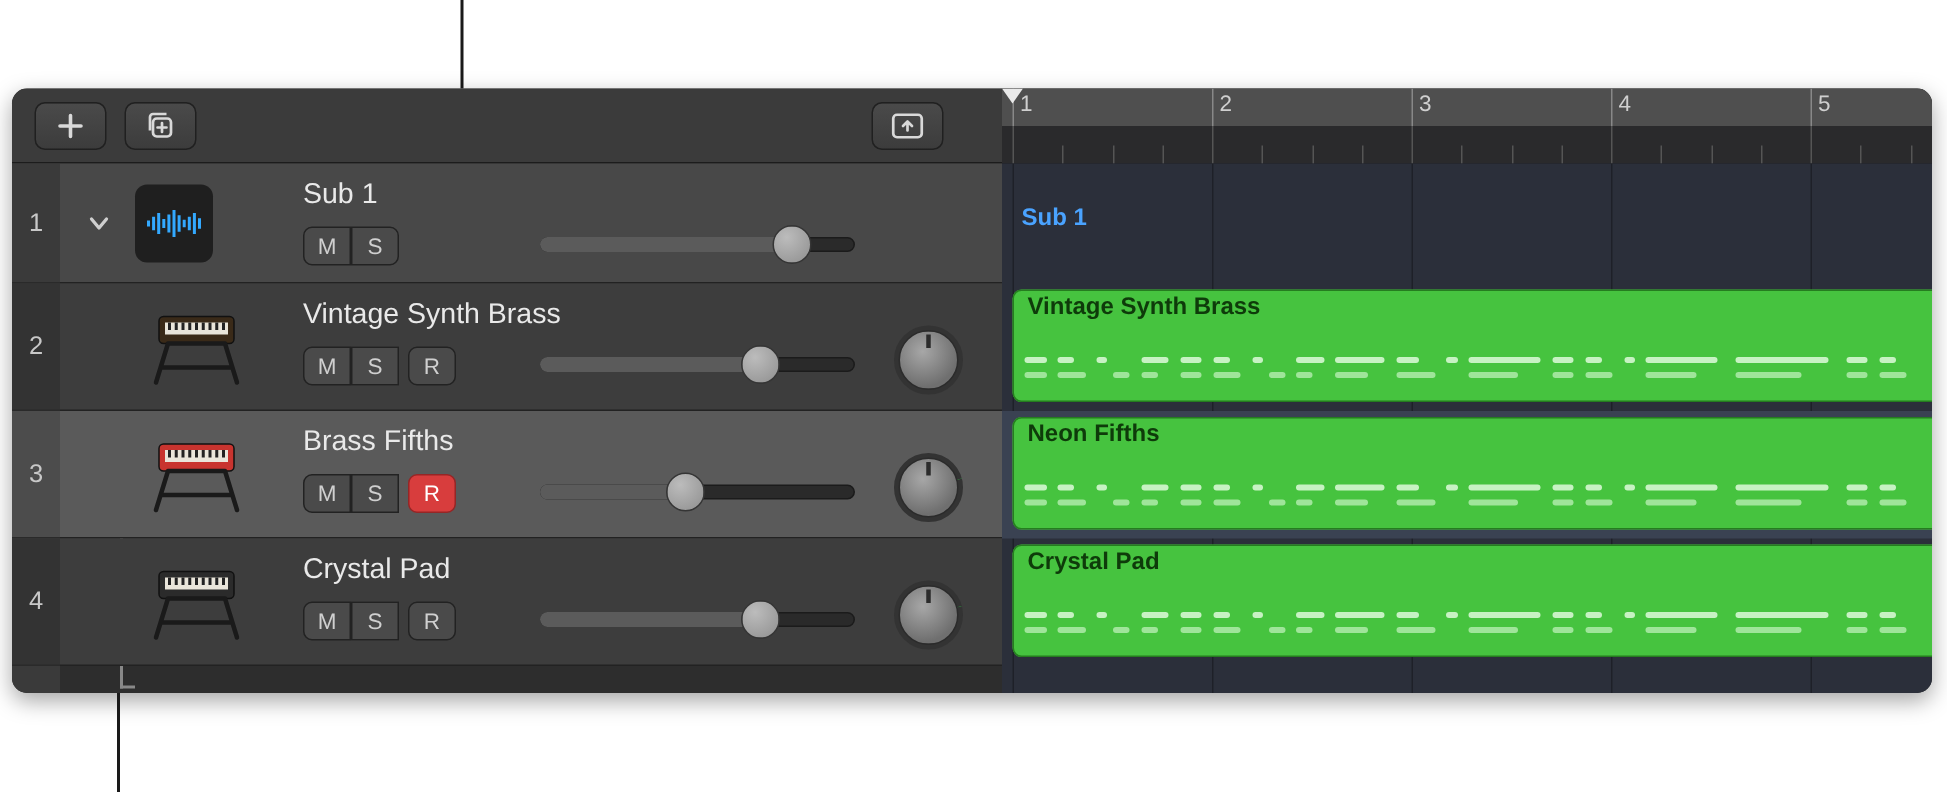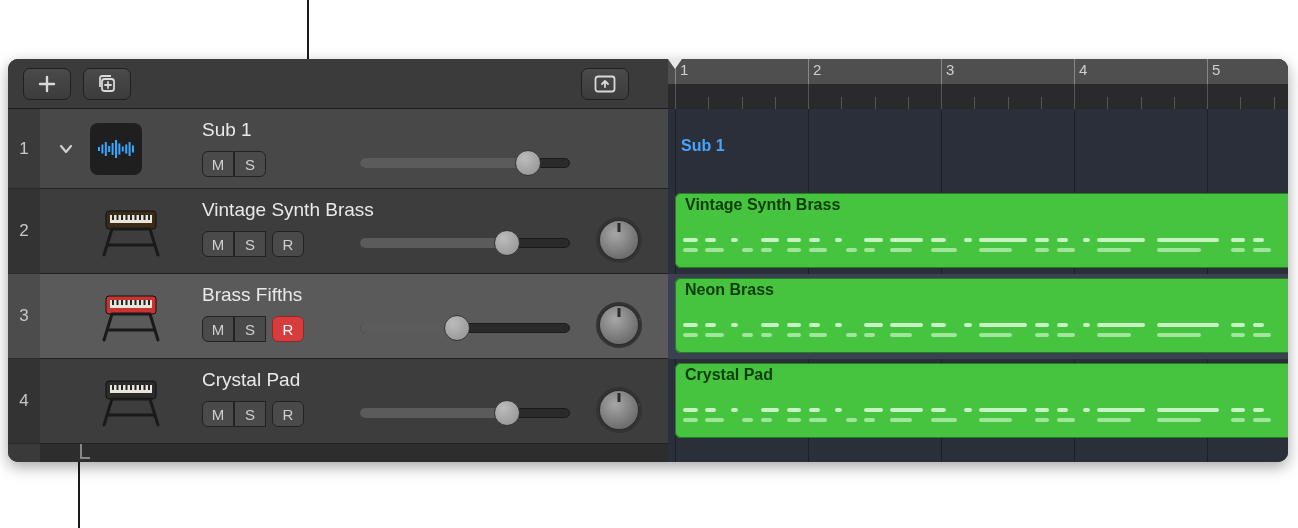--- a/index.html
+++ b/index.html
@@ -308,21 +308,21 @@
               <div class="note d" style="left: 473.6px; width: 44.4px; top: 16px;"></div>
               <div class="note" style="left: 547.6px; width: 14.8px; top: 6px;"></div>
               <div class="note d" style="left: 547.6px; width: 14.8px; top: 16px;"></div>
               <div class="note" style="left: 569.8px; width: 11.1px; top: 6px;"></div>
               <div class="note d" style="left: 569.8px; width: 18.5px; top: 16px;"></div>
             </div>
           </div>
         </div>
         <div class="row" style="top: 165px; height: 85px; background: rgb(58, 66, 82);">
           <div class="region" style="top: 4px; height: 75px; background: rgb(70, 195, 63);">
-            <div class="title">Neon Brass</div>
+            <div class="title">Neon Fifths</div>
             <div class="midi">
               <div class="note" style="left: 0px; width: 14.8px; top: 6px;"></div>
               <div class="note d" style="left: 0px; width: 14.8px; top: 16px;"></div>
               <div class="note" style="left: 22.2px; width: 11.1px; top: 6px;"></div>
               <div class="note d" style="left: 22.2px; width: 18.5px; top: 16px;"></div>
               <div class="note" style="left: 48.1px; width: 7.4px; top: 6px;"></div>
               <div class="note d" style="left: 59.2px; width: 11.1px; top: 16px;"></div>
               <div class="note" style="left: 77.7px; width: 18.5px; top: 6px;"></div>
               <div class="note d" style="left: 77.7px; width: 11.1px; top: 16px;"></div>
               <div class="note" style="left: 103.6px; width: 14.8px; top: 6px;"></div>

